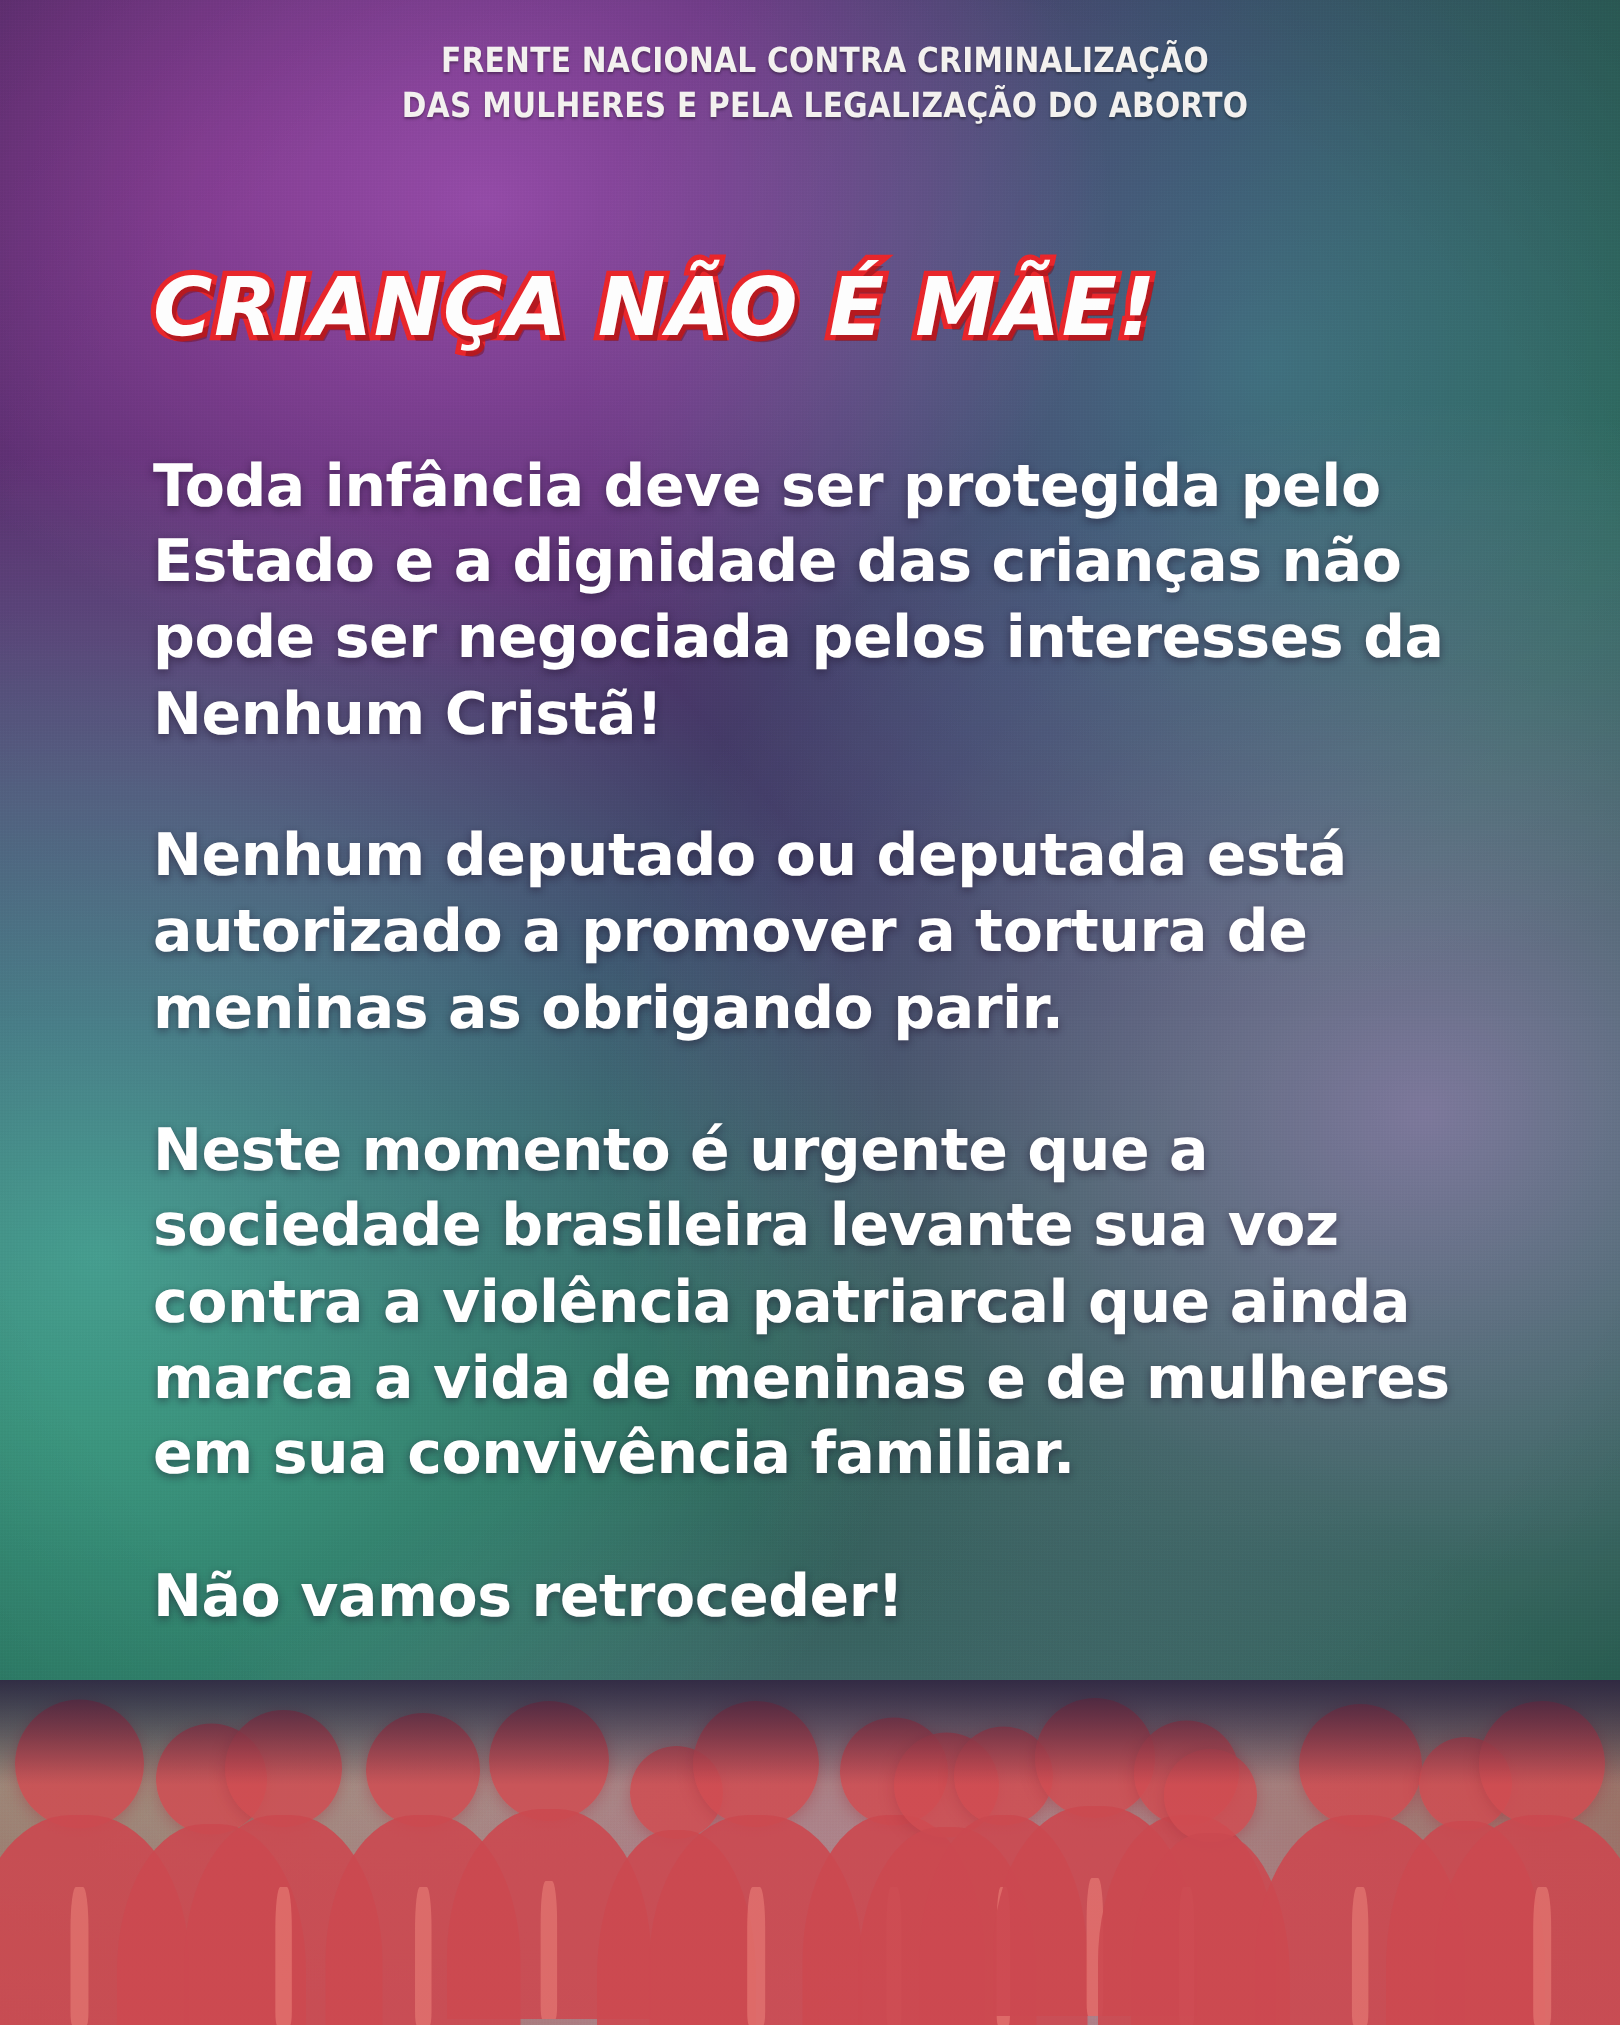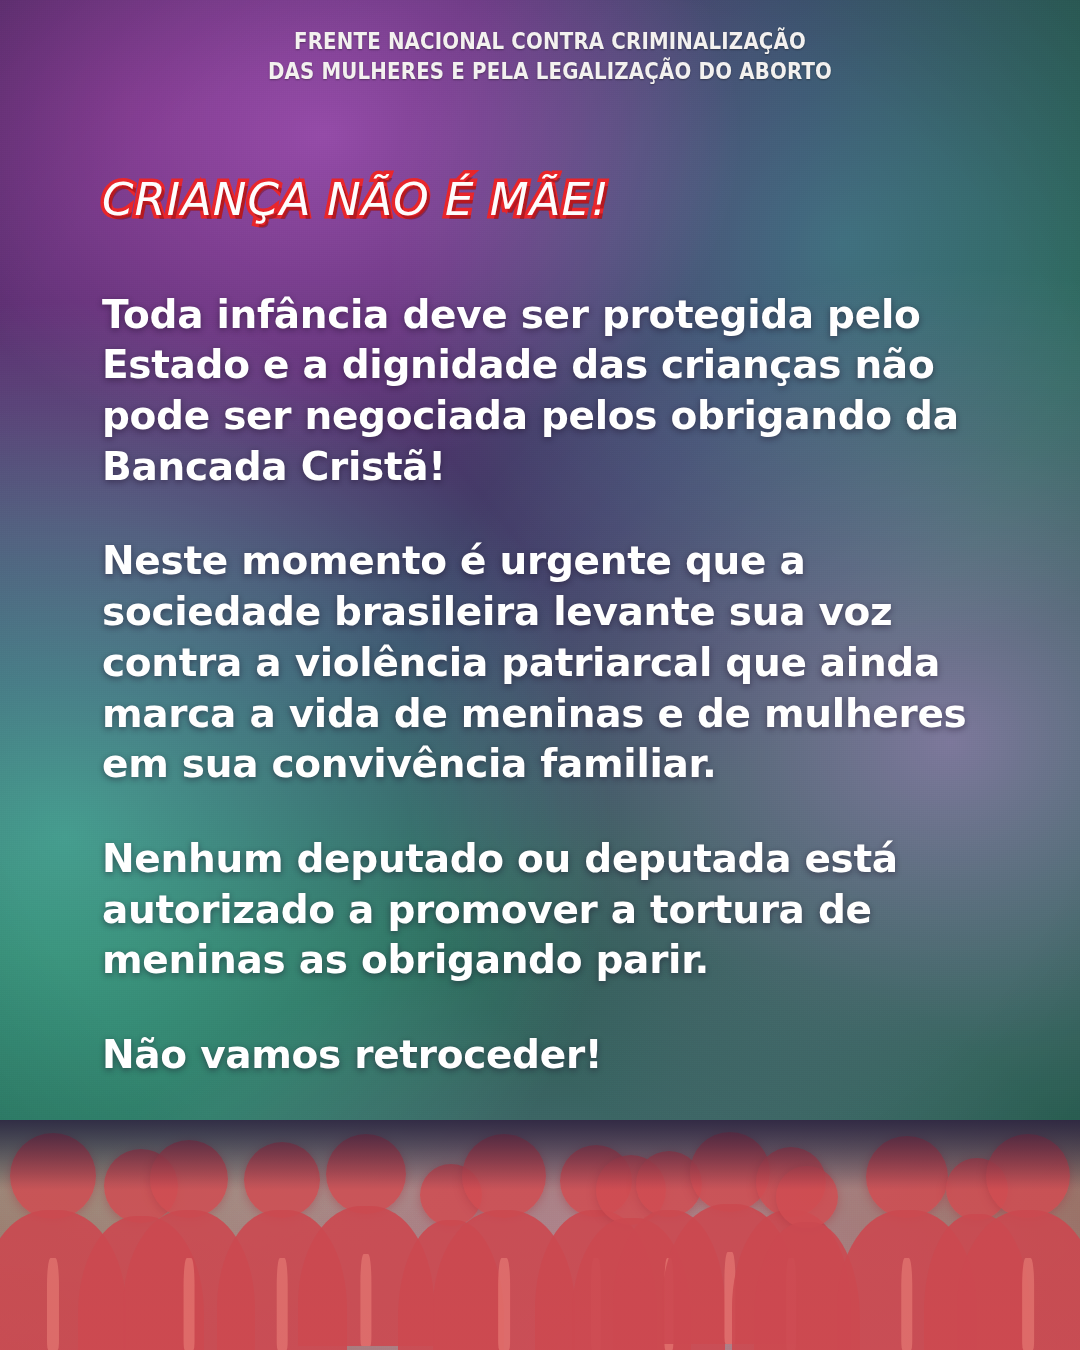--- a/index.html
+++ b/index.html
@@ -130,23 +130,23 @@
     line-height: 1.32;
     text-transform: uppercase;
     transform: scaleX(0.86);
     text-shadow: 0 1px 2px rgba(0,0,0,0.35);
   }
   .org-header .line2 { display: block; }
 
   .headline {
     margin: 86px 0 0 38px;
     font-family: "DejaVu Sans", sans-serif;
-    font-weight: normal;
+    font-weight: bold;
     font-style: italic;
-    font-size: 45px;
+    font-size: 54px;
     letter-spacing: 1px;
     color: #fdfdfd;
     -webkit-text-stroke: 7px #e8262b;
     paint-order: stroke fill;
     text-shadow:
       0 0 0 #e8262b,
       3px 4px 0 rgba(120,10,20,0.45);
     white-space: nowrap;
   }
 
@@ -260,20 +260,20 @@
   <div class="content">
 
     <div class="org-header">
       <span>FRENTE NACIONAL CONTRA CRIMINALIZAÇÃO</span>
       <span class="line2">DAS MULHERES E PELA LEGALIZAÇÃO DO ABORTO</span>
     </div>
 
     <div class="headline">CRIANÇA NÃO É MÃE!</div>
 
     <div class="body-copy">
-      <p>Toda infância deve ser protegida pelo Estado e a dignidade das crianças não pode ser negociada pelos obrigando da Bancada Cristã!</p>
+      <p>Toda infância deve ser protegida pelo Estado e a dignidade das crianças não pode ser negociada pelos interesses da Nenhum Cristã!</p>
+      <p>Nenhum deputado ou deputada está autorizado a promover a tortura de meninas as obrigando parir.</p>
       <p>Neste momento é urgente que a sociedade brasileira levante sua voz contra a violência  patriarcal que ainda marca a vida de meninas e de mulheres em sua convivência familiar.</p>
-      <p>Nenhum deputado ou deputada está autorizado a promover a tortura de meninas as obrigando parir.</p>
       <p>Não vamos retroceder!</p>
     </div>
 
   </div>
 </div>
 
 </body></html>

